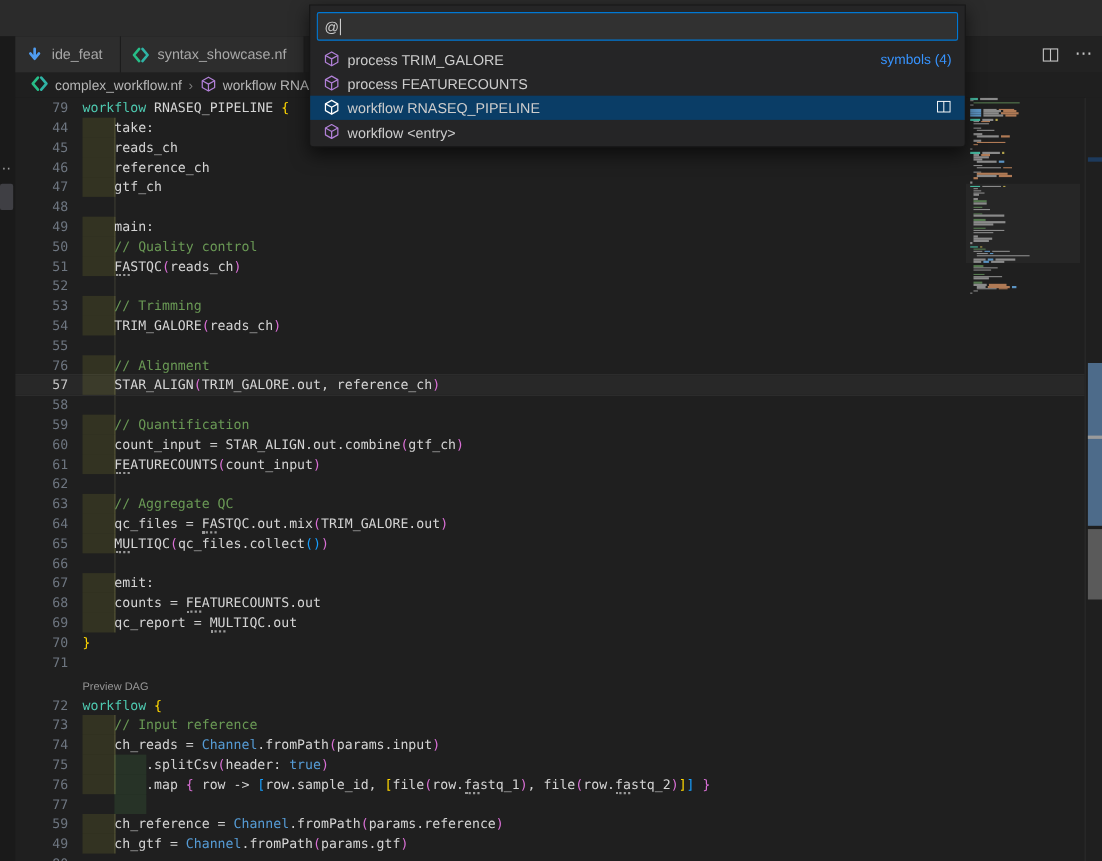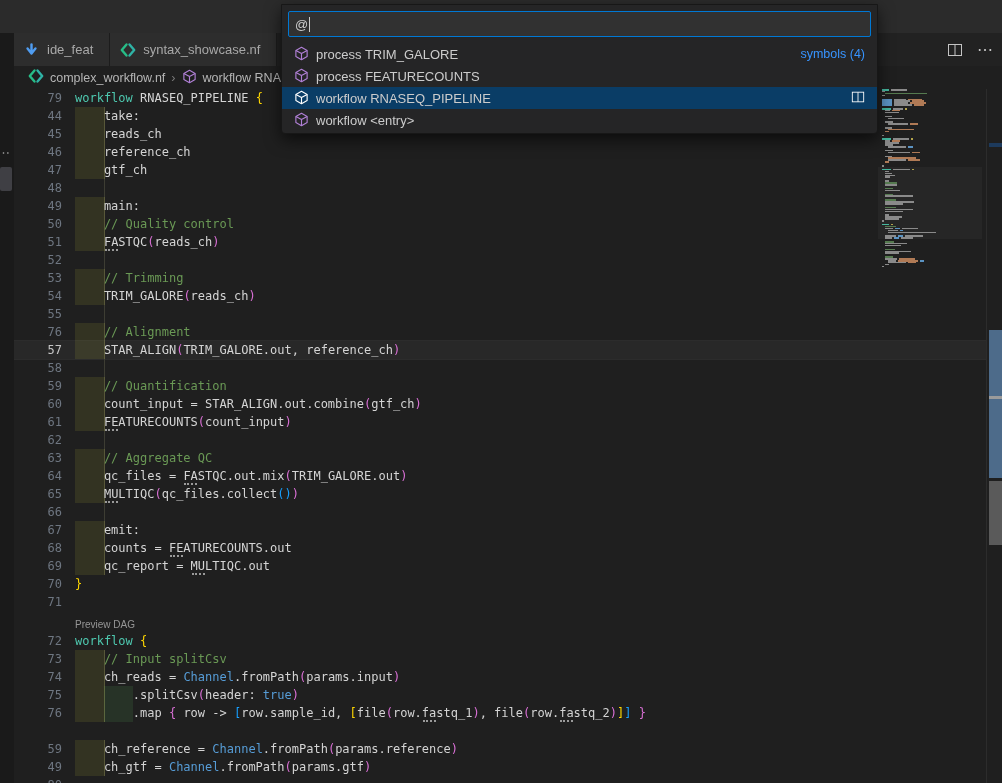--- a/index.html
+++ b/index.html
@@ -140,24 +140,25 @@
       <div class="crow" style="top: 360px;"><div class="band u0" style="left: 61px; width: 28.9px;"></div><div class="lnum">63</div><div class="ltxt"><span class="t-c">    // Aggregate QC</span></div></div>
       <div class="crow" style="top: 378px;"><div class="band u0" style="left: 61px; width: 28.9px;"></div><div class="lnum">64</div><div class="ltxt"><span class="t-p">    qc_files = </span><span class="t-pd">FASTQC</span><span class="t-p">.out.mix</span><span class="t-b2">(</span><span class="t-p">TRIM_GALORE.out</span><span class="t-b2">)</span></div></div>
       <div class="crow" style="top: 396px;"><div class="band u0" style="left: 61px; width: 28.9px;"></div><div class="lnum">65</div><div class="ltxt"><span class="t-p">    </span><span class="t-pd">MULTIQC</span><span class="t-b2">(</span><span class="t-p">qc_files.collect</span><span class="t-b3">()</span><span class="t-b2">)</span></div></div>
       <div class="crow" style="top: 414px;"><div class="iguide"></div><div class="lnum">66</div><div class="ltxt"></div></div>
       <div class="crow" style="top: 432px;"><div class="band u0" style="left: 61px; width: 28.9px;"></div><div class="lnum">67</div><div class="ltxt"><span class="t-p">    emit:</span></div></div>
       <div class="crow" style="top: 450px;"><div class="band u0" style="left: 61px; width: 28.9px;"></div><div class="lnum">68</div><div class="ltxt"><span class="t-p">    counts = </span><span class="t-pd">FEATURECOUNTS</span><span class="t-p">.out</span></div></div>
       <div class="crow" style="top: 468px;"><div class="band u0" style="left: 61px; width: 28.9px;"></div><div class="lnum">69</div><div class="ltxt"><span class="t-p">    qc_report = </span><span class="t-pd">MULTIQC</span><span class="t-p">.out</span></div></div>
       <div class="crow" style="top: 486px;"><div class="lnum">70</div><div class="ltxt"><span class="t-b1">}</span></div></div>
       <div class="crow" style="top: 504px;"><div class="lnum">71</div><div class="ltxt"></div></div>
       <div class="crow" style="top: 543px;"><div class="lnum">72</div><div class="ltxt"><span class="t-k">workflow</span><span class="t-p"> </span><span class="t-b1">{</span></div></div>
-      <div class="crow" style="top: 561px;"><div class="band u0" style="left: 61px; width: 28.9px;"></div><div class="lnum">73</div><div class="ltxt"><span class="t-c">    // Input splitCsv</span></div></div>
+      <div class="crow" style="top: 561px;"><div class="band u0" style="left: 61px; width: 28.9px;"></div><div class="lnum">73</div><div class="ltxt"><span class="t-c">    // Input reference</span></div></div>
       <div class="crow" style="top: 579px;"><div class="band u0" style="left: 61px; width: 28.9px;"></div><div class="lnum">74</div><div class="ltxt"><span class="t-p">    ch_reads = </span><span class="t-cl">Channel</span><span class="t-p">.fromPath</span><span class="t-b2">(</span><span class="t-p">params.input</span><span class="t-b2">)</span></div></div>
       <div class="crow" style="top: 597px;"><div class="band u0" style="left: 61px; width: 28.9px;"></div><div class="band u1" style="left: 89.9px; width: 28.9px;"></div><div class="lnum">75</div><div class="ltxt"><span class="t-p">        .splitCsv</span><span class="t-b2">(</span><span class="t-p">header: </span><span class="t-bool">true</span><span class="t-b2">)</span></div></div>
       <div class="crow" style="top: 615px;"><div class="band u0" style="left: 61px; width: 28.9px;"></div><div class="band u1" style="left: 89.9px; width: 28.9px;"></div><div class="lnum">76</div><div class="ltxt"><span class="t-p">        .map </span><span class="t-b2">{</span><span class="t-p"> row -&gt; </span><span class="t-b3">[</span><span class="t-p">row.sample_id, </span><span class="t-b1">[</span><span class="t-p">file</span><span class="t-b2">(</span><span class="t-p">row.</span><span class="t-pd">fastq_1</span><span class="t-b2">)</span><span class="t-p">, file</span><span class="t-b2">(</span><span class="t-p">row.</span><span class="t-pd">fastq_2</span><span class="t-b2">)</span><span class="t-b1">]</span><span class="t-b3">]</span><span class="t-p"> </span><span class="t-b2">}</span></div></div>
+      <div class="crow" style="top: 633px;"><div class="band u1" style="left: 89.9px; width: 28.9px;"></div><div class="lnum">77</div><div class="ltxt"></div></div>
       <div class="crow" style="top: 651px;"><div class="band u0" style="left: 61px; width: 28.9px;"></div><div class="lnum">59</div><div class="ltxt"><span class="t-p">    ch_reference = </span><span class="t-cl">Channel</span><span class="t-p">.fromPath</span><span class="t-b2">(</span><span class="t-p">params.reference</span><span class="t-b2">)</span></div></div>
       <div class="crow" style="top: 669px;"><div class="band u0" style="left: 61px; width: 28.9px;"></div><div class="lnum">49</div><div class="ltxt"><span class="t-p">    ch_gtf = </span><span class="t-cl">Channel</span><span class="t-p">.fromPath</span><span class="t-b2">(</span><span class="t-p">params.gtf</span><span class="t-b2">)</span></div></div>
       <div class="crow" style="top: 687px;"><div class="lnum">80</div><div class="ltxt"></div></div>
       <div id="codelens" style="top: 522px;">Preview DAG</div>
     </div>
 
   <div id="minimap">
       <div id="mm-slider"></div>
       <div class="mm-row" style="top: 0px; left: 4px;">
         <span style="width: 7px; background: rgb(69, 183, 158);"></span>

